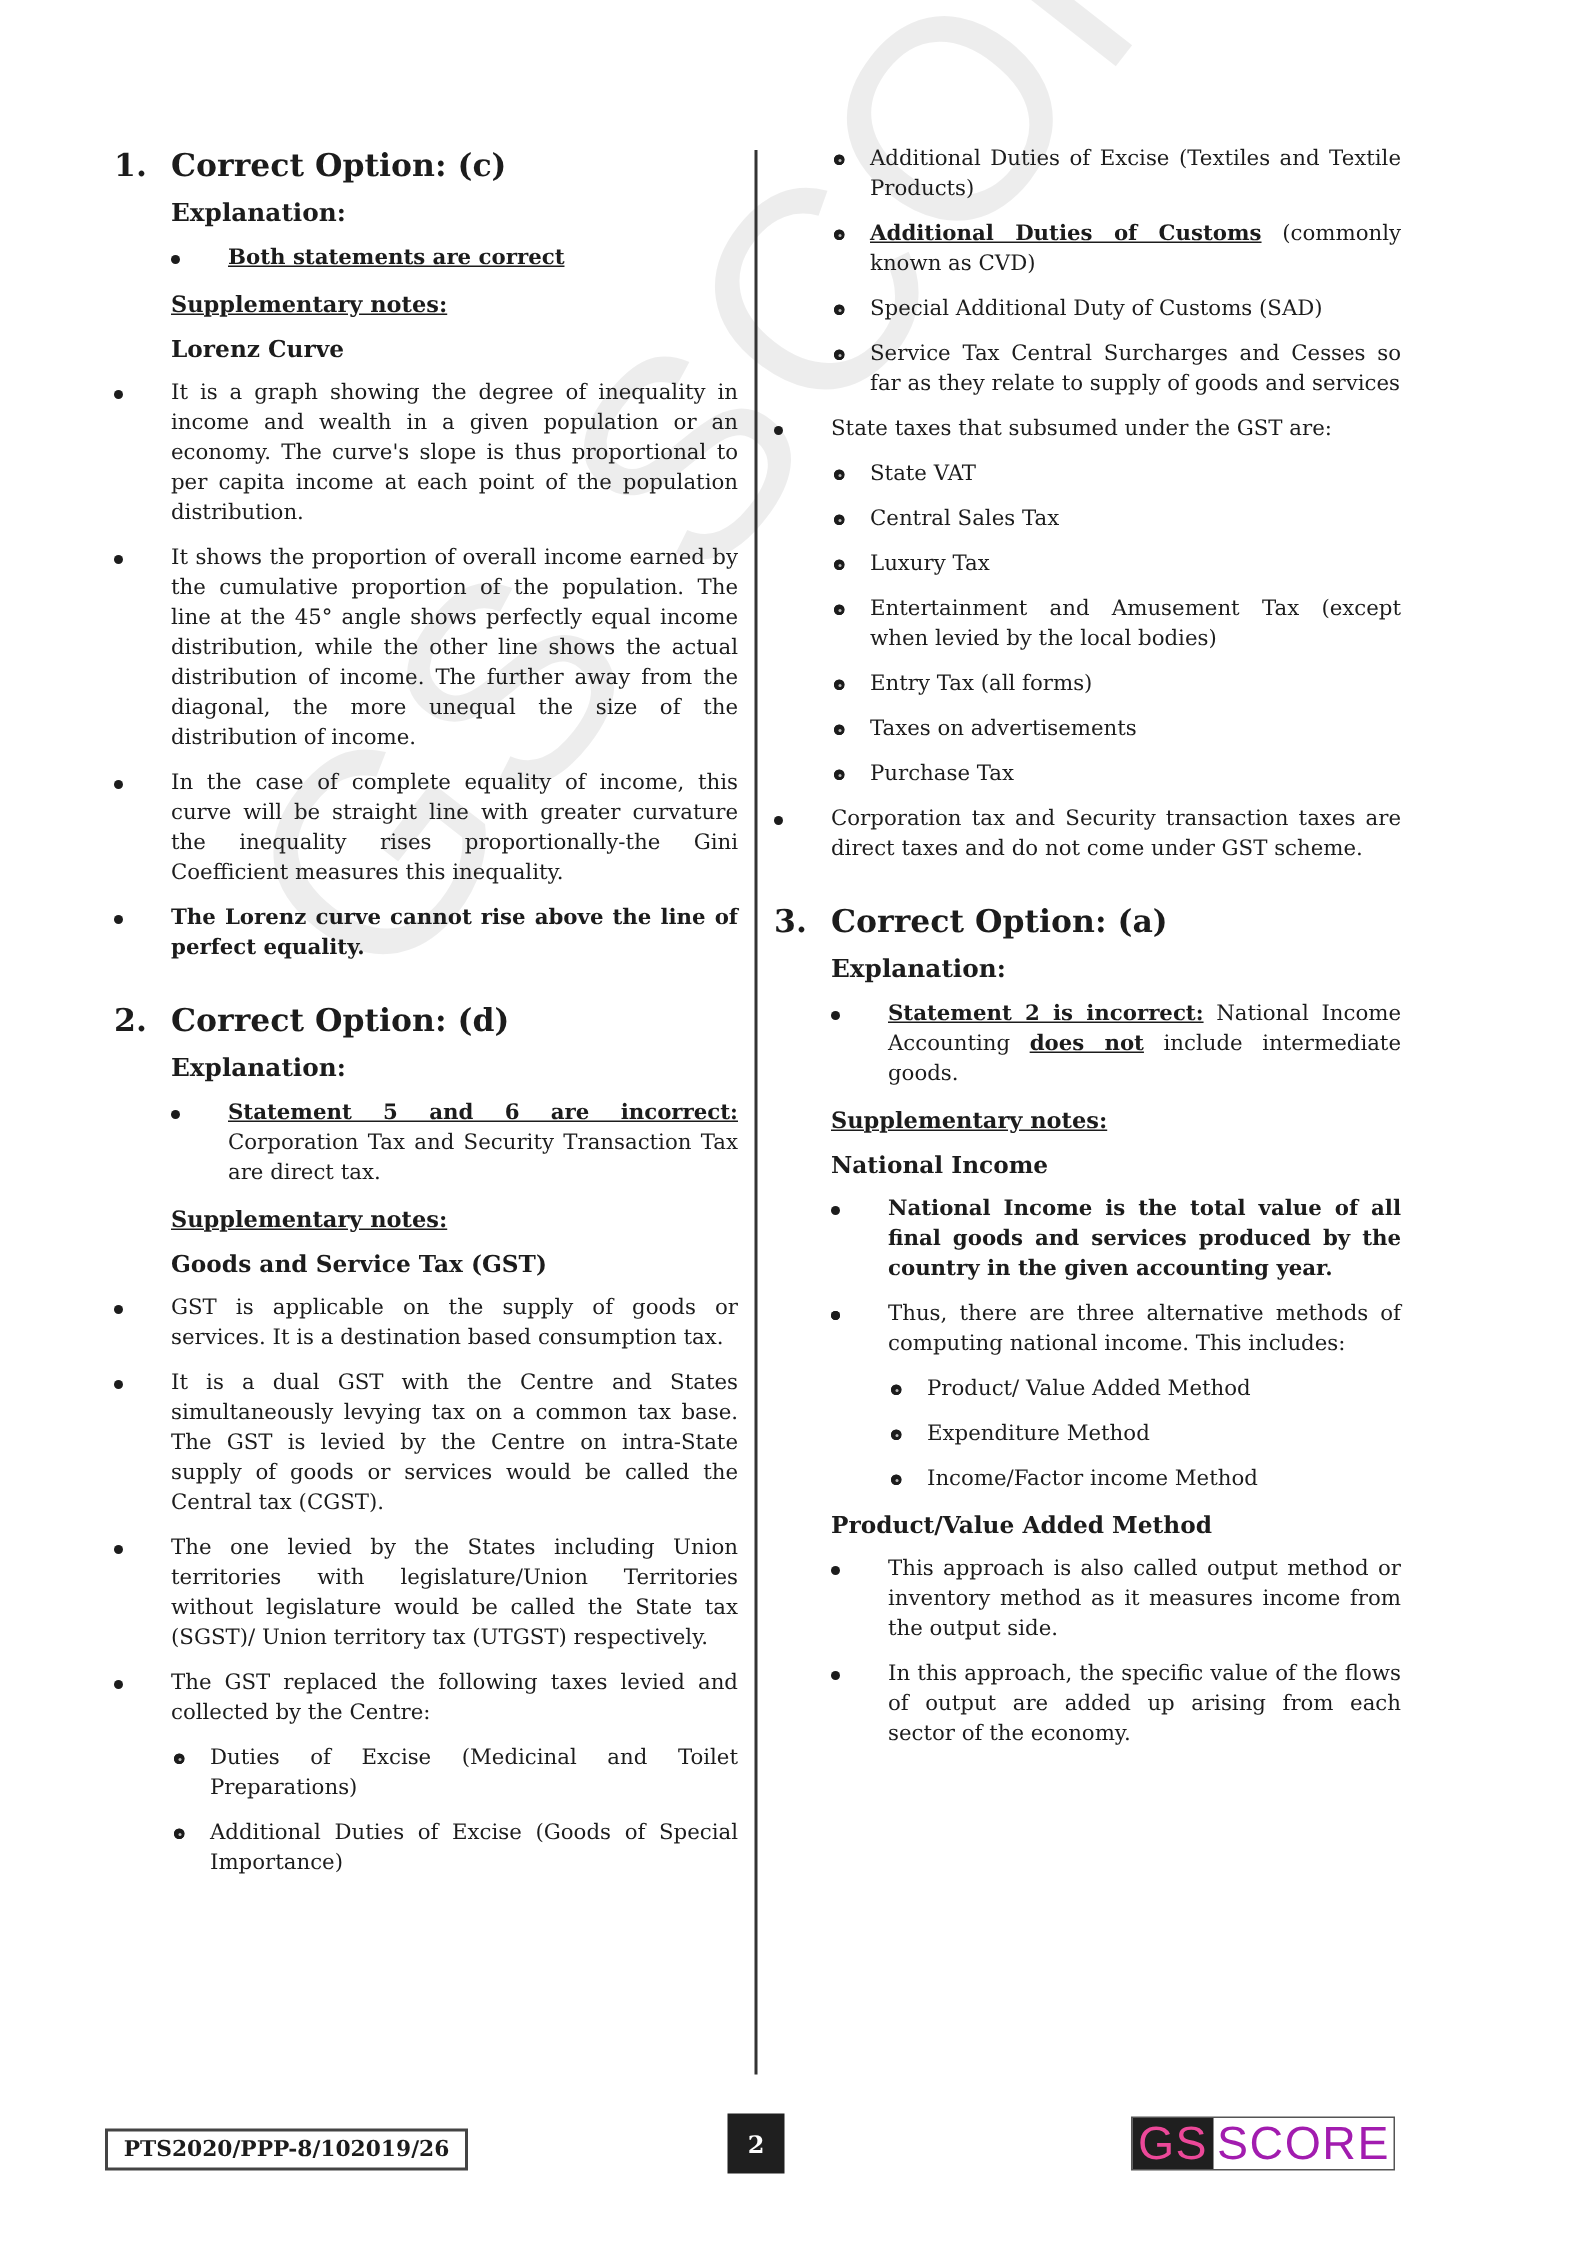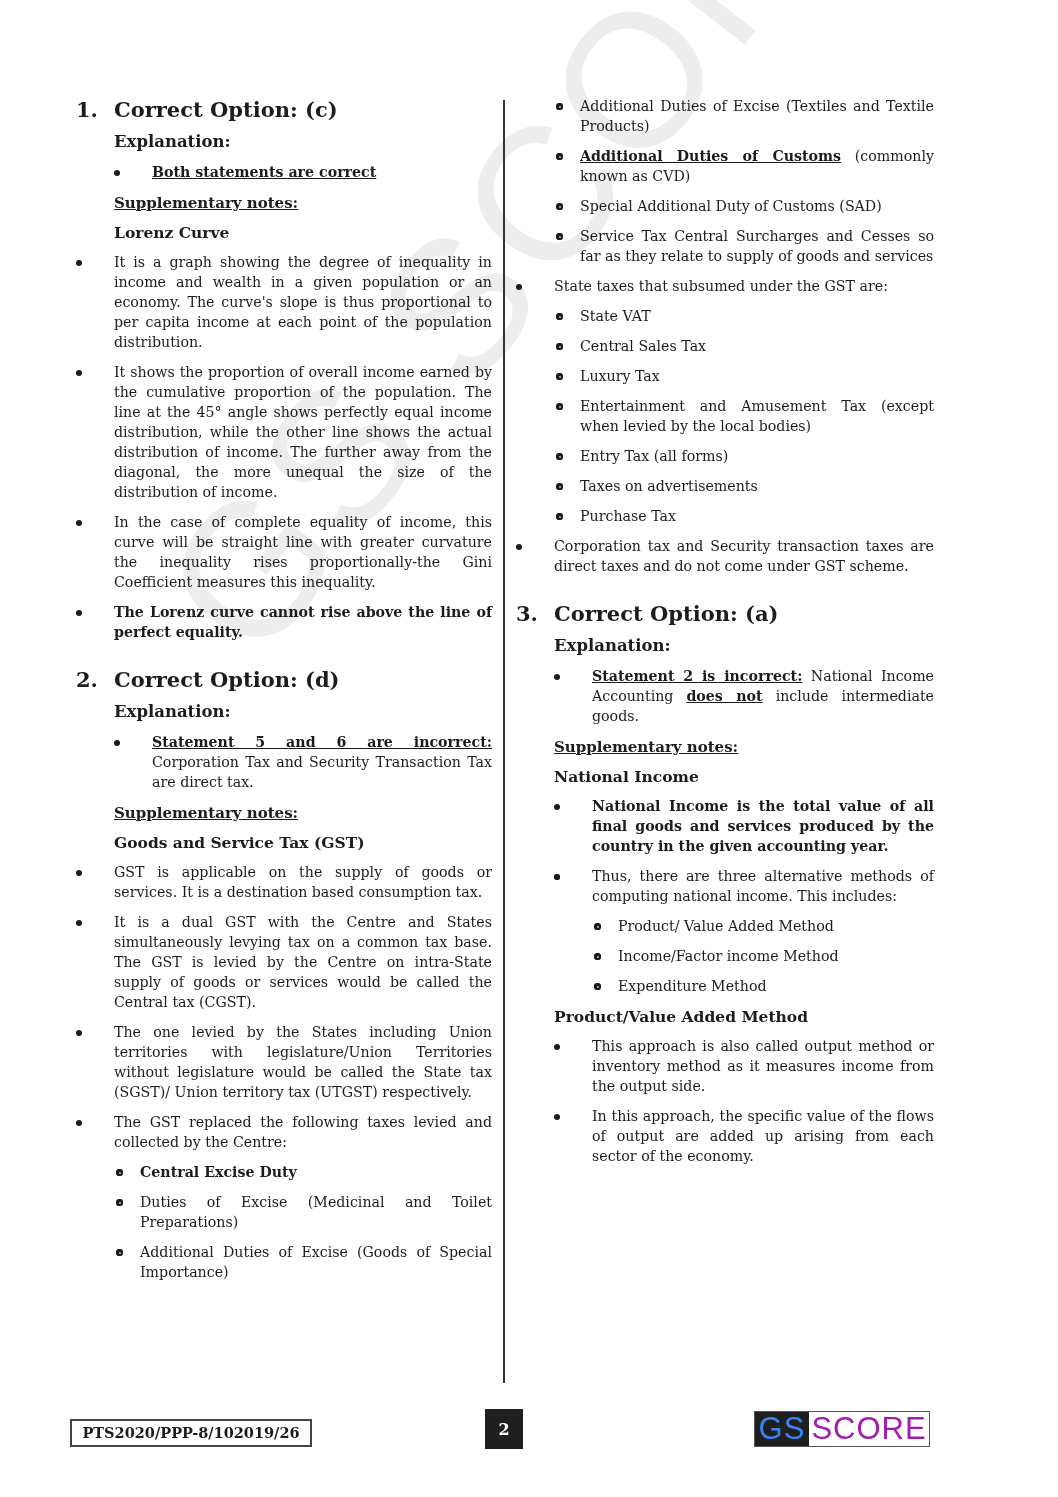--- a/index.html
+++ b/index.html
@@ -49,21 +49,21 @@
   .footer-page {
     position: absolute; left: 485px; top: 1409px; width: 38px; height: 40px;
     background: #1f1f1f; color: #fff; font-weight: bold; font-size: 16px;
     display: flex; align-items: center; justify-content: center;
   }
   .logo {
     position: absolute; left: 754px; top: 1411px; width: 176px; height: 36px;
     border: 1.5px solid #555; box-sizing: border-box; display: flex;
     font-family: "Liberation Sans", sans-serif; font-size: 31px; line-height: 33px;
   }
-  .logo .gs { background: #1f1f1f; color: #3b82f6; width: 54px; text-align: center; letter-spacing: 1px; }
+  .logo .gs { background: #1f1f1f; color: #ec4899; width: 54px; text-align: center; letter-spacing: 1px; }
   .logo .sc { color: #a21caf; flex: 1; text-align: center; letter-spacing: 1px; }
 </style>
 </head>
 <body>
 
 <div class="watermark">GS SCORE</div>
 
 <div class="divider"></div>
 
 <div class="col col-left">
@@ -93,21 +93,20 @@
   </div>
   <div class="bul" style="margin-left:38px;"><span class="dot"></span><span class="u">Statement 5 and 6 are incorrect:</span><span> Corporation Tax and Security Transaction Tax are direct tax.</span></div>
   <div class="sub">
     <div class="h-supp">Supplementary notes:</div>
     <div class="h-topic">Goods and Service Tax (GST)</div>
   </div>
   <div class="bul"><span class="dot"></span><span>GST is applicable on the supply of goods or services. It is a destination based consumption tax.</span></div>
   <div class="bul"><span class="dot"></span><span>It is a dual GST with the Centre and States simultaneously levying tax on a common tax base. The GST is levied by the Centre on intra-State supply of goods or services would be called the Central tax (CGST).</span></div>
   <div class="bul"><span class="dot"></span><span>The one levied by the States including Union territories with legislature/Union Territories without legislature would be called the State tax (SGST)/ Union territory tax (UTGST) respectively.</span></div>
   <div class="bul"><span class="dot"></span><span>The GST replaced the following taxes levied and collected by the Centre:</span></div>
-  <div class="sb bold"><span class="dot2"></span><span>Central Excise Duty</span></div>
   <div class="sb"><span class="dot2"></span><span>Duties of Excise (Medicinal and Toilet Preparations)</span></div>
   <div class="sb"><span class="dot2"></span><span>Additional Duties of Excise (Goods of Special Importance)</span></div>
 </div>
 
 <div class="col col-right">
   <div class="sb"><span class="dot2"></span><span>Additional Duties of Excise (Textiles and Textile Products)</span></div>
   <div class="sb"><span class="dot2"></span><span class="b">Additional Duties of Customs</span> <span>(commonly known as CVD)</span></div>
   <div class="sb"><span class="dot2"></span><span>Special Additional Duty of Customs (SAD)</span></div>
   <div class="sb"><span class="dot2"></span><span>Service Tax Central Surcharges and Cesses so far as they relate to supply of goods and services</span></div>
 
@@ -132,22 +131,22 @@
   </div>
   <div class="bul" style="margin-left:38px;"><span class="dot"></span><span class="u">Statement 2 is incorrect:</span><span> National Income Accounting </span><span class="b">does not</span><span> include intermediate goods.</span></div>
   <div class="sub">
     <div class="h-supp">Supplementary notes:</div>
     <div class="h-topic">National Income</div>
   </div>
   <div class="bul bold" style="margin-left:38px;"><span class="dot"></span><span>National Income is the total value of all final goods and services produced by the country in the given accounting year.</span></div>
   <div class="bul" style="margin-left:38px;"><span class="dot"></span></div>
   <div class="bul" style="margin-left:38px;"><span class="dot"></span><span>Thus, there are three alternative methods of computing national income. This includes:</span></div>
   <div class="sb" style="margin-left:76px;"><span class="dot2"></span><span>Product/ Value Added Method</span></div>
+  <div class="sb" style="margin-left:76px;"><span class="dot2"></span><span>Expenditure Method</span></div>
   <div class="sb" style="margin-left:76px;"><span class="dot2"></span><span>Income/Factor income Method</span></div>
-  <div class="sb" style="margin-left:76px;"><span class="dot2"></span><span>Expenditure Method</span></div>
   <div class="sub">
     <div class="h-topic">Product/Value Added Method</div>
   </div>
   <div class="bul" style="margin-left:38px;"><span class="dot"></span><span>This approach is also called output method or inventory method as it measures income from the output side.</span></div>
   <div class="bul" style="margin-left:38px;"><span class="dot"></span><span>In this approach, the specific value of the flows of output are added up arising from each sector of the economy.</span></div>
 </div>
 
 <div class="footer-code">PTS2020/PPP-8/102019/26</div>
 <div class="footer-page">2</div>
 <div class="logo">

